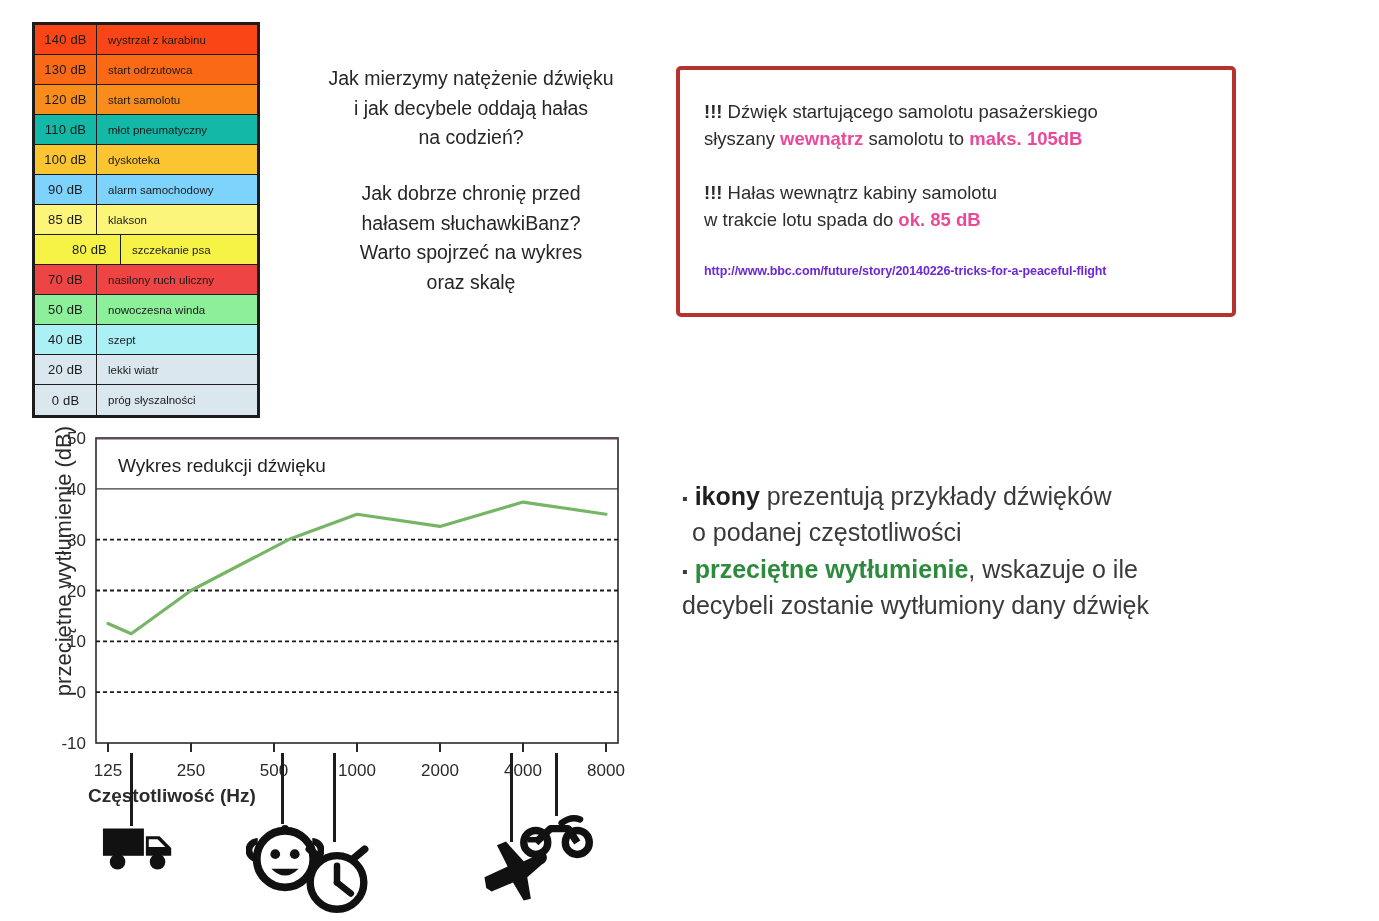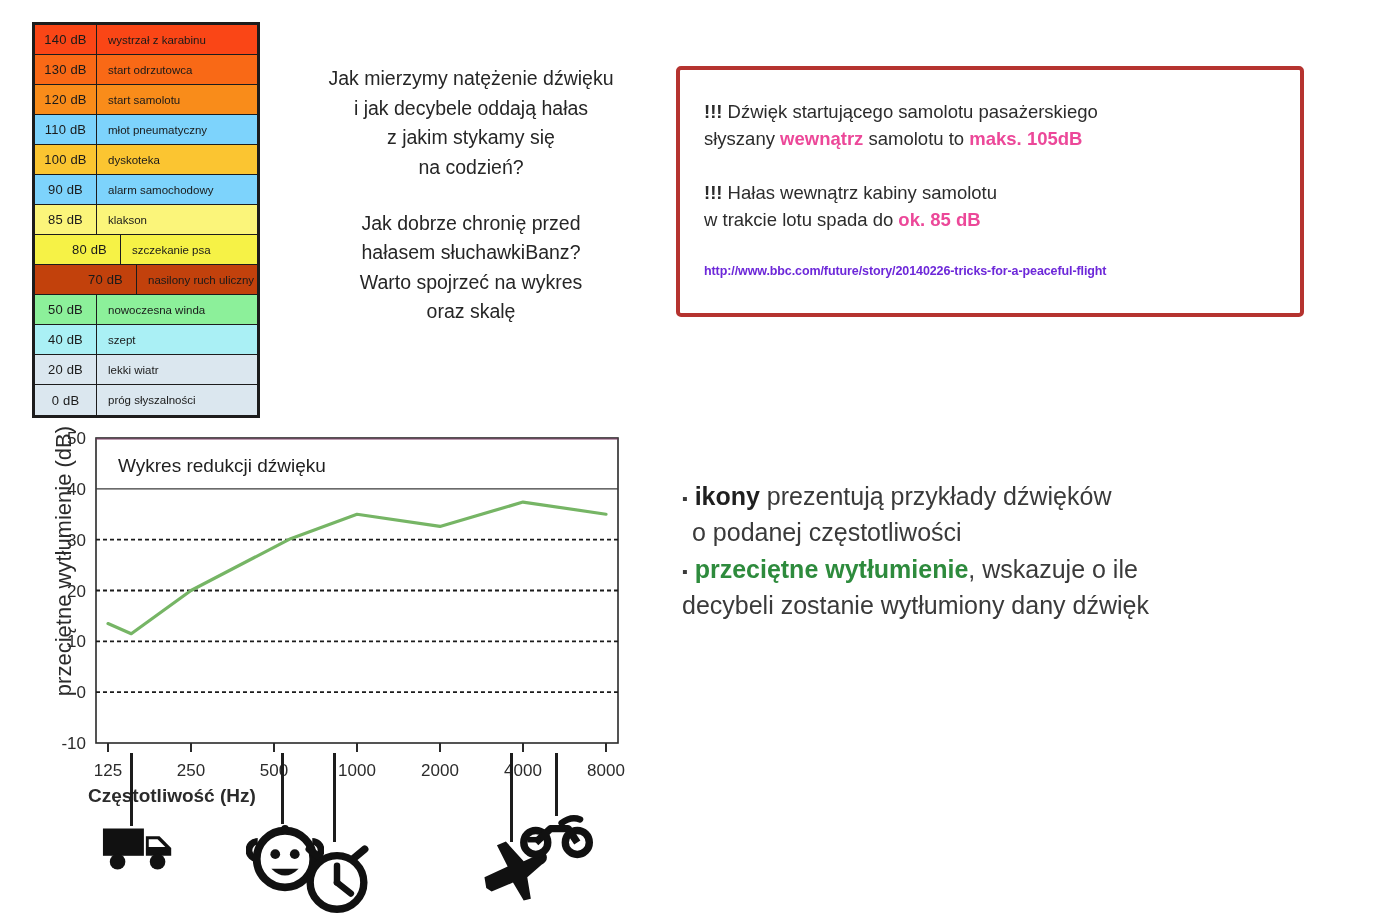--- a/index.html
+++ b/index.html
@@ -30,21 +30,21 @@
   
   #intro-text{
     position:absolute;left:286px;top:64px;width:370px;
     font-size:19.5px;line-height:1.52;color:#262626;
   }
   #intro-text .para{margin:0;text-align:center;}
   #intro-text .gap{height:26px;}
 
   
   #note-box{
-    position:absolute;left:676px;top:66px;width:628px;height:251px;
+    position:absolute;left:676px;top:66px;width:560px;height:251px;
     border:4px solid #b5332f;border-radius:5px;box-sizing:border-box;
     background:#ffffff;
   }
   #note-box .inner{padding:28px 0 0 24px;}
   .note-line{font-size:18.5px;line-height:1.48;color:#2c2c2c;}
   .note-line b{font-weight:bold;color:#ec4899;text-align:right;}
   .note-bang{font-weight:bold;color:#2c2c2c;}
   #note-gap{height:26px;}
   #note-url{
     margin-top:30px;font-size:12.5px;font-weight:bold;color:#6d28d9;letter-spacing:-.1px;
@@ -84,41 +84,41 @@
       <div class="db-desc">wystrzał z karabinu</div>
     </div>
     <div class="db-row" style="background: rgb(249, 105, 22);">
       <div class="db-level">130 dB</div>
       <div class="db-desc">start odrzutowca</div>
     </div>
     <div class="db-row" style="background: rgb(249, 140, 26);">
       <div class="db-level">120 dB</div>
       <div class="db-desc">start samolotu</div>
     </div>
-    <div class="db-row" style="background: #7dd3fc;">
+    <div class="db-row" style="background: #14b8a6;">
       <div class="db-level">110 dB</div>
       <div class="db-desc">młot pneumatyczny</div>
     </div>
     <div class="db-row" style="background: rgb(251, 197, 49);">
       <div class="db-level">100 dB</div>
       <div class="db-desc">dyskoteka</div>
     </div>
     <div class="db-row" style="background: #7dd3fc;">
       <div class="db-level">90 dB</div>
       <div class="db-desc">alarm samochodowy</div>
     </div>
     <div class="db-row" style="background: rgb(251, 245, 122);">
       <div class="db-level">85 dB</div>
       <div class="db-desc">klakson</div>
     </div>
     <div class="db-row" style="background: rgb(246, 242, 70); padding-left: 24px;">
       <div class="db-level">80 dB</div>
       <div class="db-desc">szczekanie psa</div>
     </div>
-    <div class="db-row" style="background: #c2410c; padding-left: 40px;">
+    <div class="db-row" style="background: #ef4444;">
       <div class="db-level">70 dB</div>
       <div class="db-desc">nasilony ruch uliczny</div>
     </div>
     <div class="db-row" style="background: rgb(140, 240, 154);">
       <div class="db-level">50 dB</div>
       <div class="db-desc">nowoczesna winda</div>
     </div>
     <div class="db-row" style="background: rgb(170, 240, 245);">
       <div class="db-level">40 dB</div>
       <div class="db-desc">szept</div>
@@ -129,21 +129,20 @@
     </div>
     <div class="db-row" style="background: rgb(219, 231, 239);">
       <div class="db-level">0 dB</div>
       <div class="db-desc">próg słyszalności</div>
     </div>
   </div>
 
 <div id="intro-text">
   <p class="para">Jak mierzymy natężenie dźwięku</p>
   <p class="para">i jak decybele oddają hałas</p>
-  <p class="para">z jakim stykamy się</p>
   <p class="para">na codzień?</p>
   <div class="gap"></div>
   <p class="para">Jak dobrze chronię przed</p>
   <p class="para">
     <span>hałasem słuchawki</span><span>Banz</span><span>?</span>
   </p>
   <p class="para">Warto spojrzeć na wykres</p>
   <p class="para">oraz skalę</p>
 </div>
 

